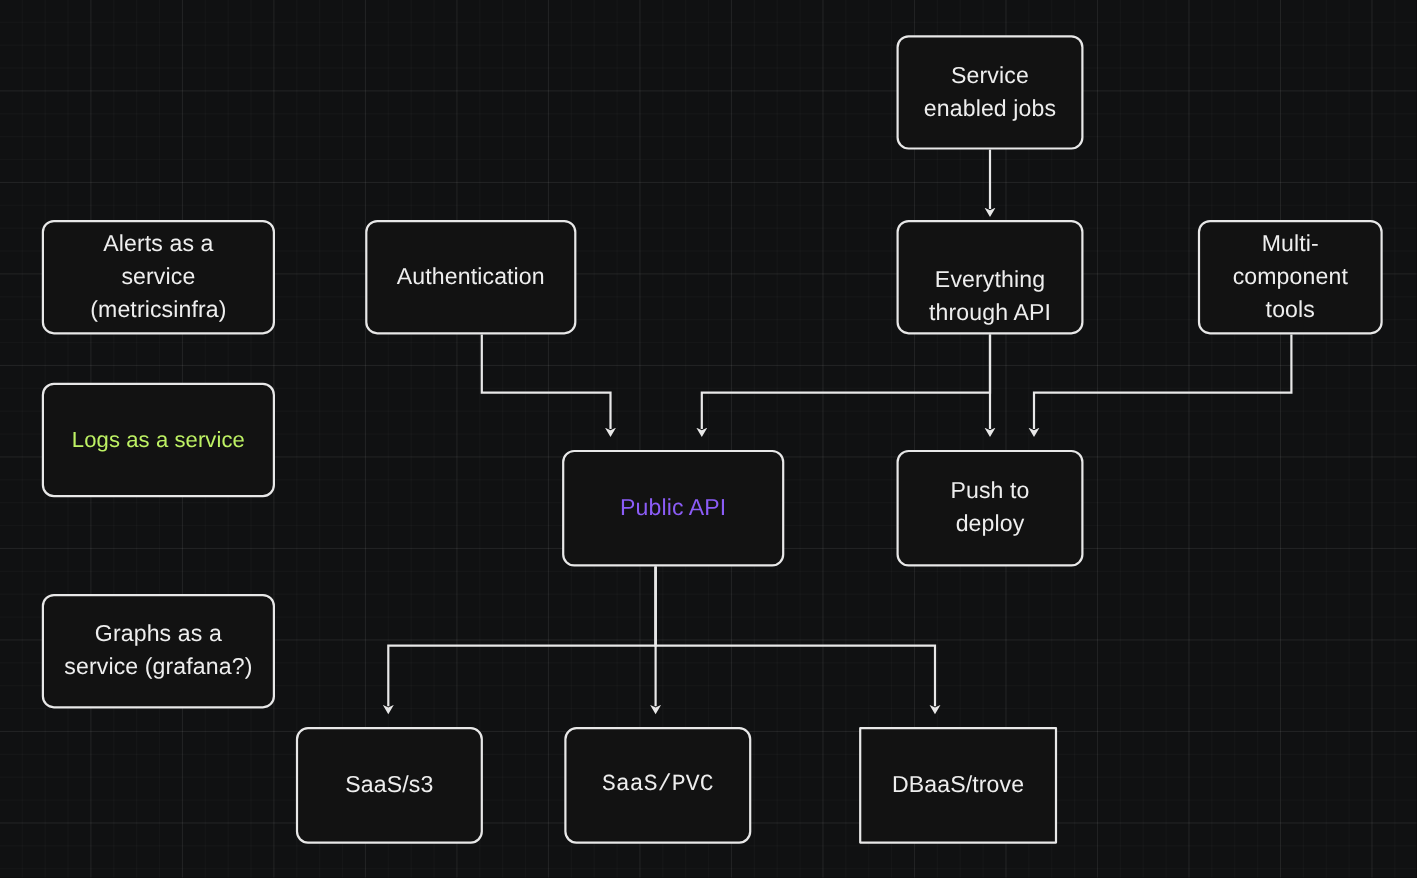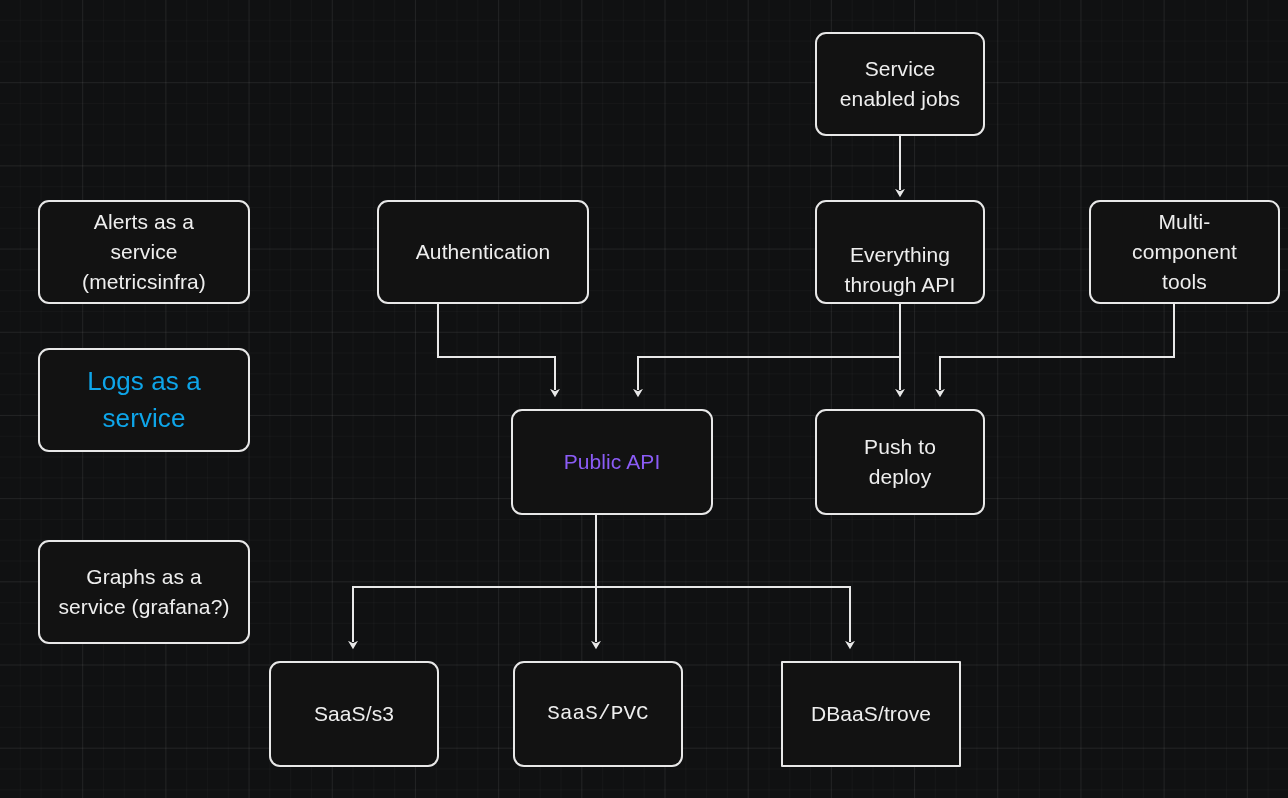--- a/index.html
+++ b/index.html
@@ -73,29 +73,29 @@
         <path d="M 596 515 L 596 587 L 353 587 L 353 642" fill="none" stroke="#e8e8e8" stroke-width="2" stroke-linecap="butt" stroke-linejoin="miter" marker-end="url(#arrowhead)"></path>
         <path d="M 596 515 L 596 642" fill="none" stroke="#e8e8e8" stroke-width="2" stroke-linecap="butt" stroke-linejoin="miter" marker-end="url(#arrowhead)"></path>
         <path d="M 596 515 L 596 587 L 850 587 L 850 642" fill="none" stroke="#e8e8e8" stroke-width="2" stroke-linecap="butt" stroke-linejoin="miter" marker-end="url(#arrowhead)"></path>
       </g>
   </svg>
 
   <div id="nodes-group">
       <div class="node" style="left: 38px; top: 200px; width: 212px; height: 104px; background: rgb(18, 18, 18); border-color: rgb(232, 232, 232); color: rgb(238, 238, 238); border-radius: 11px; font-size: 21px;"><span>Alerts as a
 service
 (metricsinfra)</span></div>
-      <div class="node" style="left: 38px; top: 348px; width: 212px; height: 104px; background: rgb(18, 18, 18); border-color: rgb(232, 232, 232); color: #0ea5e9; border-radius: 11px; font-size: 26px;"><span>Logs as a service</span></div>
+      <div class="node" style="left: 38px; top: 348px; width: 212px; height: 104px; background: rgb(18, 18, 18); border-color: rgb(232, 232, 232); color: #bef264; border-radius: 11px; font-size: 20px;"><span>Logs as a service</span></div>
       <div class="node" style="left: 38px; top: 496px; width: 212px; height: 104px; background: rgb(18, 18, 18); border-color: rgb(232, 232, 232); color: rgb(238, 238, 238); border-radius: 11px; font-size: 21px; margin-top: 44px;"><span>Graphs as a
 service (grafana?)</span></div>
-      <div class="node" style="left: 332px; top: 200px; width: 212px; height: 104px; background: rgb(18, 18, 18); border-color: rgb(232, 232, 232); color: rgb(238, 238, 238); border-radius: 11px; font-size: 21px; margin-left: 45px;"><span>Authentication</span></div>
+      <div class="node" style="left: 332px; top: 200px; width: 192px; height: 104px; background: rgb(18, 18, 18); border-color: rgb(232, 232, 232); color: rgb(238, 238, 238); border-radius: 11px; font-size: 21px;"><span>Authentication</span></div>
       <div class="node" style="left: 815px; top: 32px; width: 170px; height: 104px; background: rgb(18, 18, 18); border-color: rgb(232, 232, 232); color: rgb(238, 238, 238); border-radius: 11px; font-size: 21px;"><span>Service
 enabled jobs</span></div>
       <div class="node" style="left: 815px; top: 200px; width: 170px; height: 104px; background: rgb(18, 18, 18); border-color: rgb(232, 232, 232); color: rgb(238, 238, 238); border-radius: 11px; font-size: 21px; align-items: flex-end;"><span>Everything
 through API</span></div>
-      <div class="node" style="left: 1089px; top: 200px; width: 191px; height: 104px; background: rgb(18, 18, 18); border-color: rgb(232, 232, 232); color: rgb(238, 238, 238); border-radius: 11px; font-size: 21px;"><span>Multi-
+      <div class="node" style="left: 1089px; top: 200px; width: 168px; height: 104px; background: rgb(18, 18, 18); border-color: rgb(232, 232, 232); color: rgb(238, 238, 238); border-radius: 11px; font-size: 21px;"><span>Multi-
 component
 tools</span></div>
       <div class="node" style="left: 511px; top: 409px; width: 202px; height: 106px; background: rgb(18, 18, 18); border-color: rgb(232, 232, 232); color: #8b5cf6; border-radius: 11px; font-size: 21px;"><span>Public API</span></div>
       <div class="node" style="left: 815px; top: 409px; width: 170px; height: 106px; background: rgb(18, 18, 18); border-color: rgb(232, 232, 232); color: rgb(238, 238, 238); border-radius: 11px; font-size: 21px;"><span>Push to
 deploy</span></div>
       <div class="node" style="left: 269px; top: 661px; width: 170px; height: 106px; background: rgb(18, 18, 18); border-color: rgb(232, 232, 232); color: rgb(238, 238, 238); border-radius: 11px; font-size: 21px;"><span>SaaS/s3</span></div>
       <div class="node" style="left: 513px; top: 661px; width: 170px; height: 106px; background: rgb(18, 18, 18); border-color: rgb(232, 232, 232); color: rgb(238, 238, 238); border-radius: 11px; font-size: 21px; font-family: Liberation Mono, monospace;"><span>SaaS/PVC</span></div>
       <div class="node" style="left: 781px; top: 661px; width: 180px; height: 106px; background: rgb(18, 18, 18); border-color: rgb(232, 232, 232); color: rgb(238, 238, 238); border-radius: 1px; font-size: 21px;"><span>DBaaS/trove</span></div>
     </div>
 

